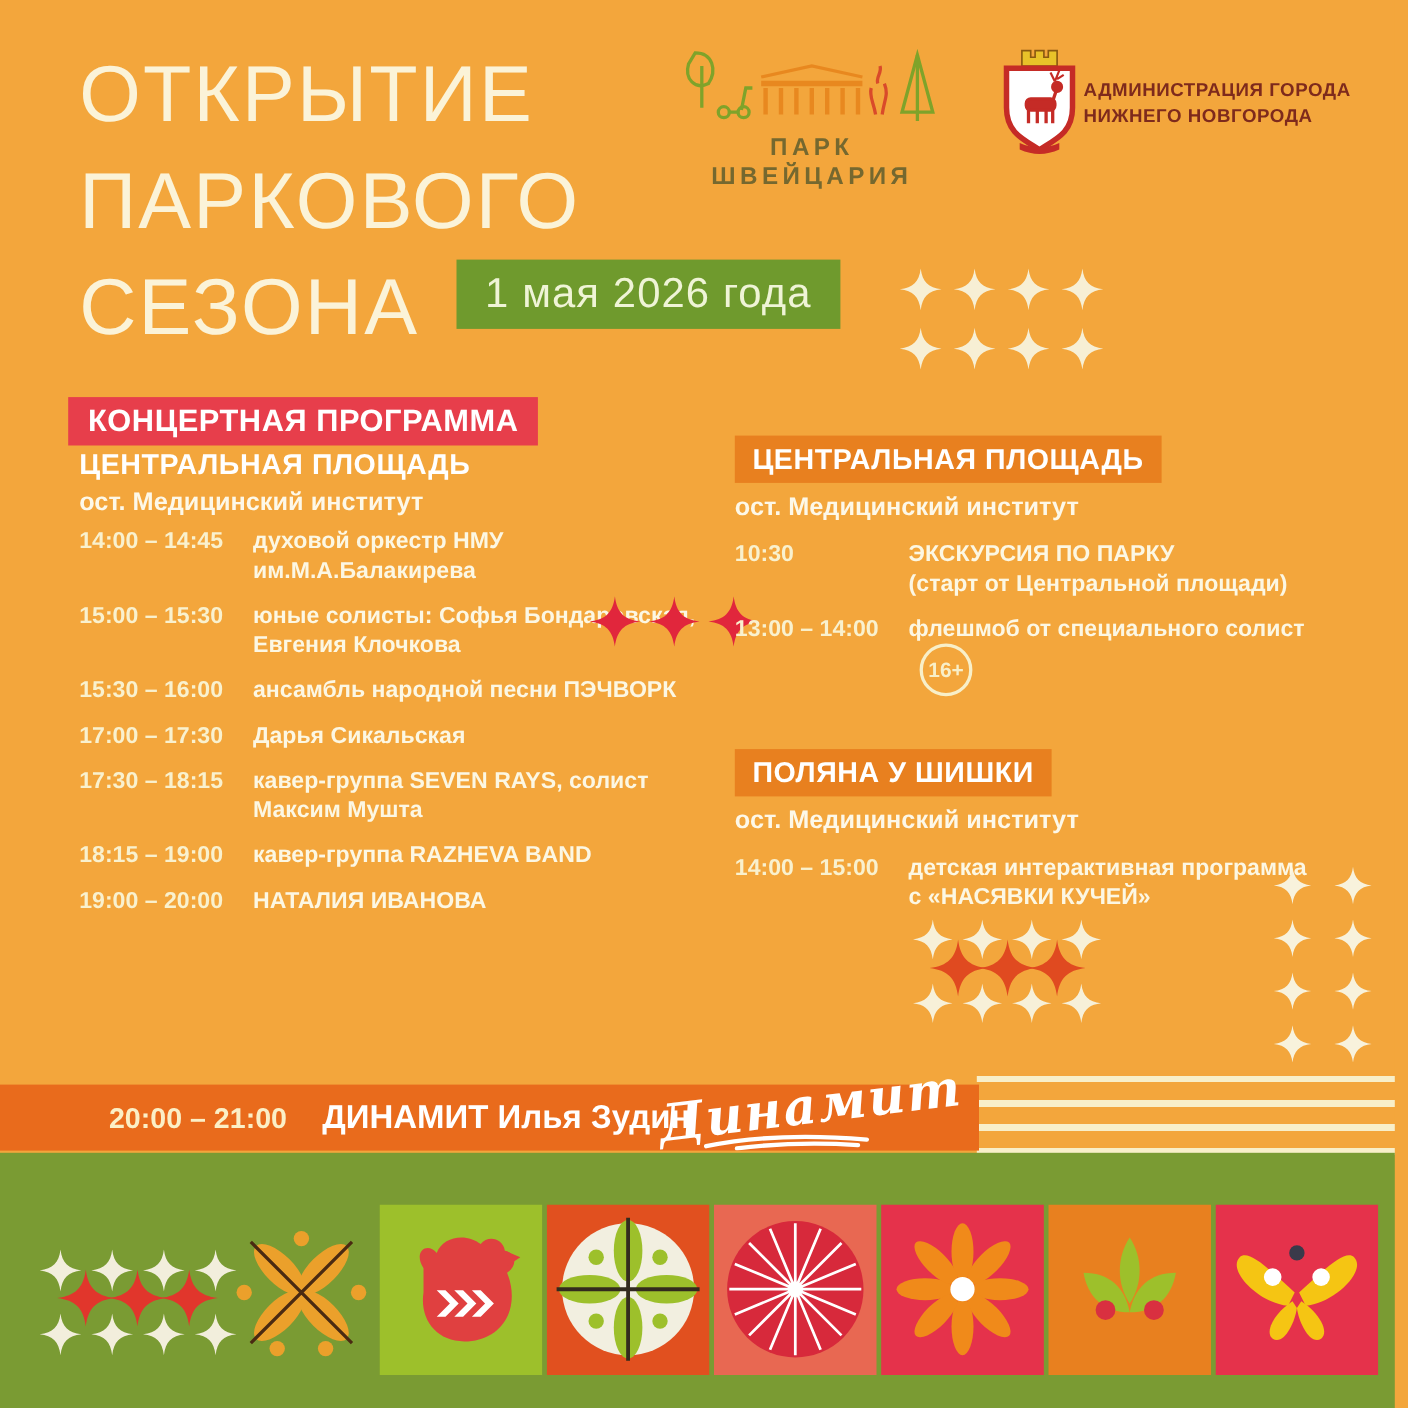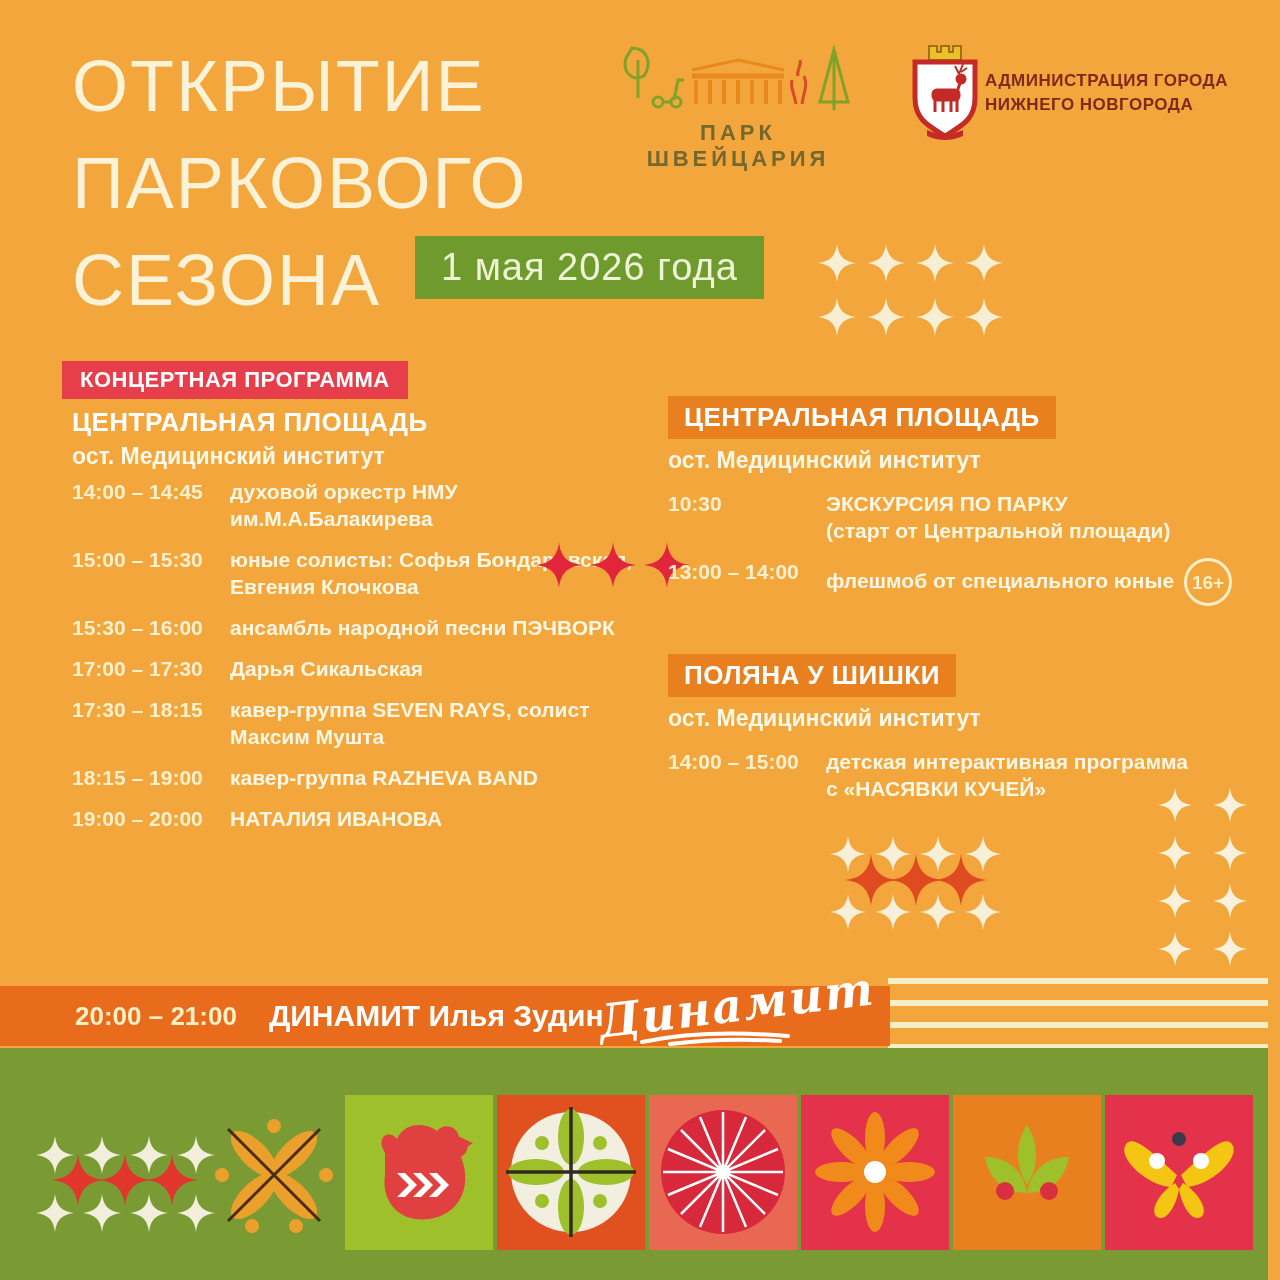--- a/index.html
+++ b/index.html
@@ -9,21 +9,21 @@
   .title{position:absolute;left:72px;top:38px;font-size:72px;line-height:97px;
          color:#FBF3D8;font-weight:400;letter-spacing:2px;white-space:pre-line;}
   .date-badge{position:absolute;left:415px;top:236px;background:#6F9A2D;color:#EFF4D6;
               font-size:38px;font-weight:400;padding:10px 26px;letter-spacing:1px;}
   .park-logo{position:absolute;left:618px;top:42px;width:240px;text-align:center;}
   .park-logo .park-name{margin-top:0;font-size:22px;font-weight:700;color:#75682F;letter-spacing:4px;}
   .admin-logo{position:absolute;left:905px;top:42px;display:flex;align-items:center;}
   .admin-text{font-size:17px;font-weight:700;color:#7E2A1C;line-height:24px;letter-spacing:.5px;}
   
   .banner{position:absolute;left:62px;top:361px;background:#E73E4B;color:#FFFFFF;
-          font-size:22px;font-weight:700;padding:6px 18px;letter-spacing:.5px;}
+          font-size:28px;font-weight:700;padding:6px 18px;letter-spacing:.5px;}
   .venue-head{font-size:26px;font-weight:700;color:#FFFFFF;letter-spacing:.5px;}
   .venue-stop{font-size:23px;font-weight:700;color:#FDF8E8;margin-top:5px;}
   .left-head{position:absolute;left:72px;top:407px;}
   
   .rows{display:block;}
   .row{display:flex;margin-bottom:14px;}
   .row .time{flex:0 0 158px;font-size:21px;line-height:27px;font-weight:700;color:#F9F1CE;}
   .row .txt{font-size:21px;line-height:27px;font-weight:700;color:#FCF7E3;white-space:pre-line;}
   .row .txt .b{font-weight:700;}
   .age{display:inline-flex;align-items:center;justify-content:center;width:42px;height:42px;
@@ -35,21 +35,21 @@
   .right-badge{display:inline-block;background:#E8801F;color:#FFFFFF;font-size:26px;
                font-weight:700;padding:6px 16px;letter-spacing:.5px;}
   .right-col .venue-stop{margin-top:8px;}
   .right-col .rows{margin-top:16px;}
   .section2{margin-top:48px;}
   
   .stripes{position:absolute;left:888px;top:972px;width:392px;height:78px;
            background:repeating-linear-gradient(180deg,rgba(0,0,0,0) 0,rgba(0,0,0,0) 6px,#F8EFC9 6px,#F8EFC9 12px,rgba(0,0,0,0) 12px,rgba(0,0,0,0) 22px);}
   .finale-bar{position:absolute;left:0;top:986px;width:890px;height:60px;background:#E96B1C;
               display:flex;align-items:center;}
-  .finale-time{margin-left:75px;font-size:26px;font-weight:700;color:#FBEFC6;}
+  .finale-time{margin-left:99px;font-size:26px;font-weight:700;color:#FBEFC6;}
   .finale-text{margin-left:32px;font-size:30px;font-weight:700;color:#FFFFFF;}
   .script-logo{position:absolute;left:598px;top:978px;font-family:"DejaVu Serif",serif;
                font-style:italic;font-weight:700;font-size:46px;color:#FFFFFF;
                transform:rotate(-7deg);letter-spacing:2px;}
   .script-swoosh{position:absolute;left:640px;top:1030px;}
   
   .green-strip{position:absolute;left:0;top:1048px;width:1280px;height:232px;background:#7A9B33;}
   .tiles{position:absolute;left:345px;top:47px;display:flex;gap:4px;}
   .tile{width:148px;height:155px;}
   
@@ -219,21 +219,21 @@
       <div class="rows">
 
           <div class="row">
             <div class="time">10:30</div>
             <div class="txt"><span>ЭКСКУРСИЯ ПО ПАРКУ
 (старт от Центральной площади)</span><span class="b"></span></div>
           </div>
 
           <div class="row">
             <div class="time">13:00 – 14:00</div>
-            <div class="txt"><span>флешмоб от </span><span class="b">специального юные</span><span class="age">16+</span></div>
+            <div class="txt"><span>флешмоб от </span><span class="b">специального солист</span><span class="age">16+</span></div>
           </div>
         </div>
     </div>
     <div class="section2">
       <span class="right-badge">ПОЛЯНА У ШИШКИ</span>
       <div class="venue-stop">ост. Медицинский институт</div>
       <div class="rows">
 
           <div class="row">
             <div class="time">14:00 – 15:00</div>

